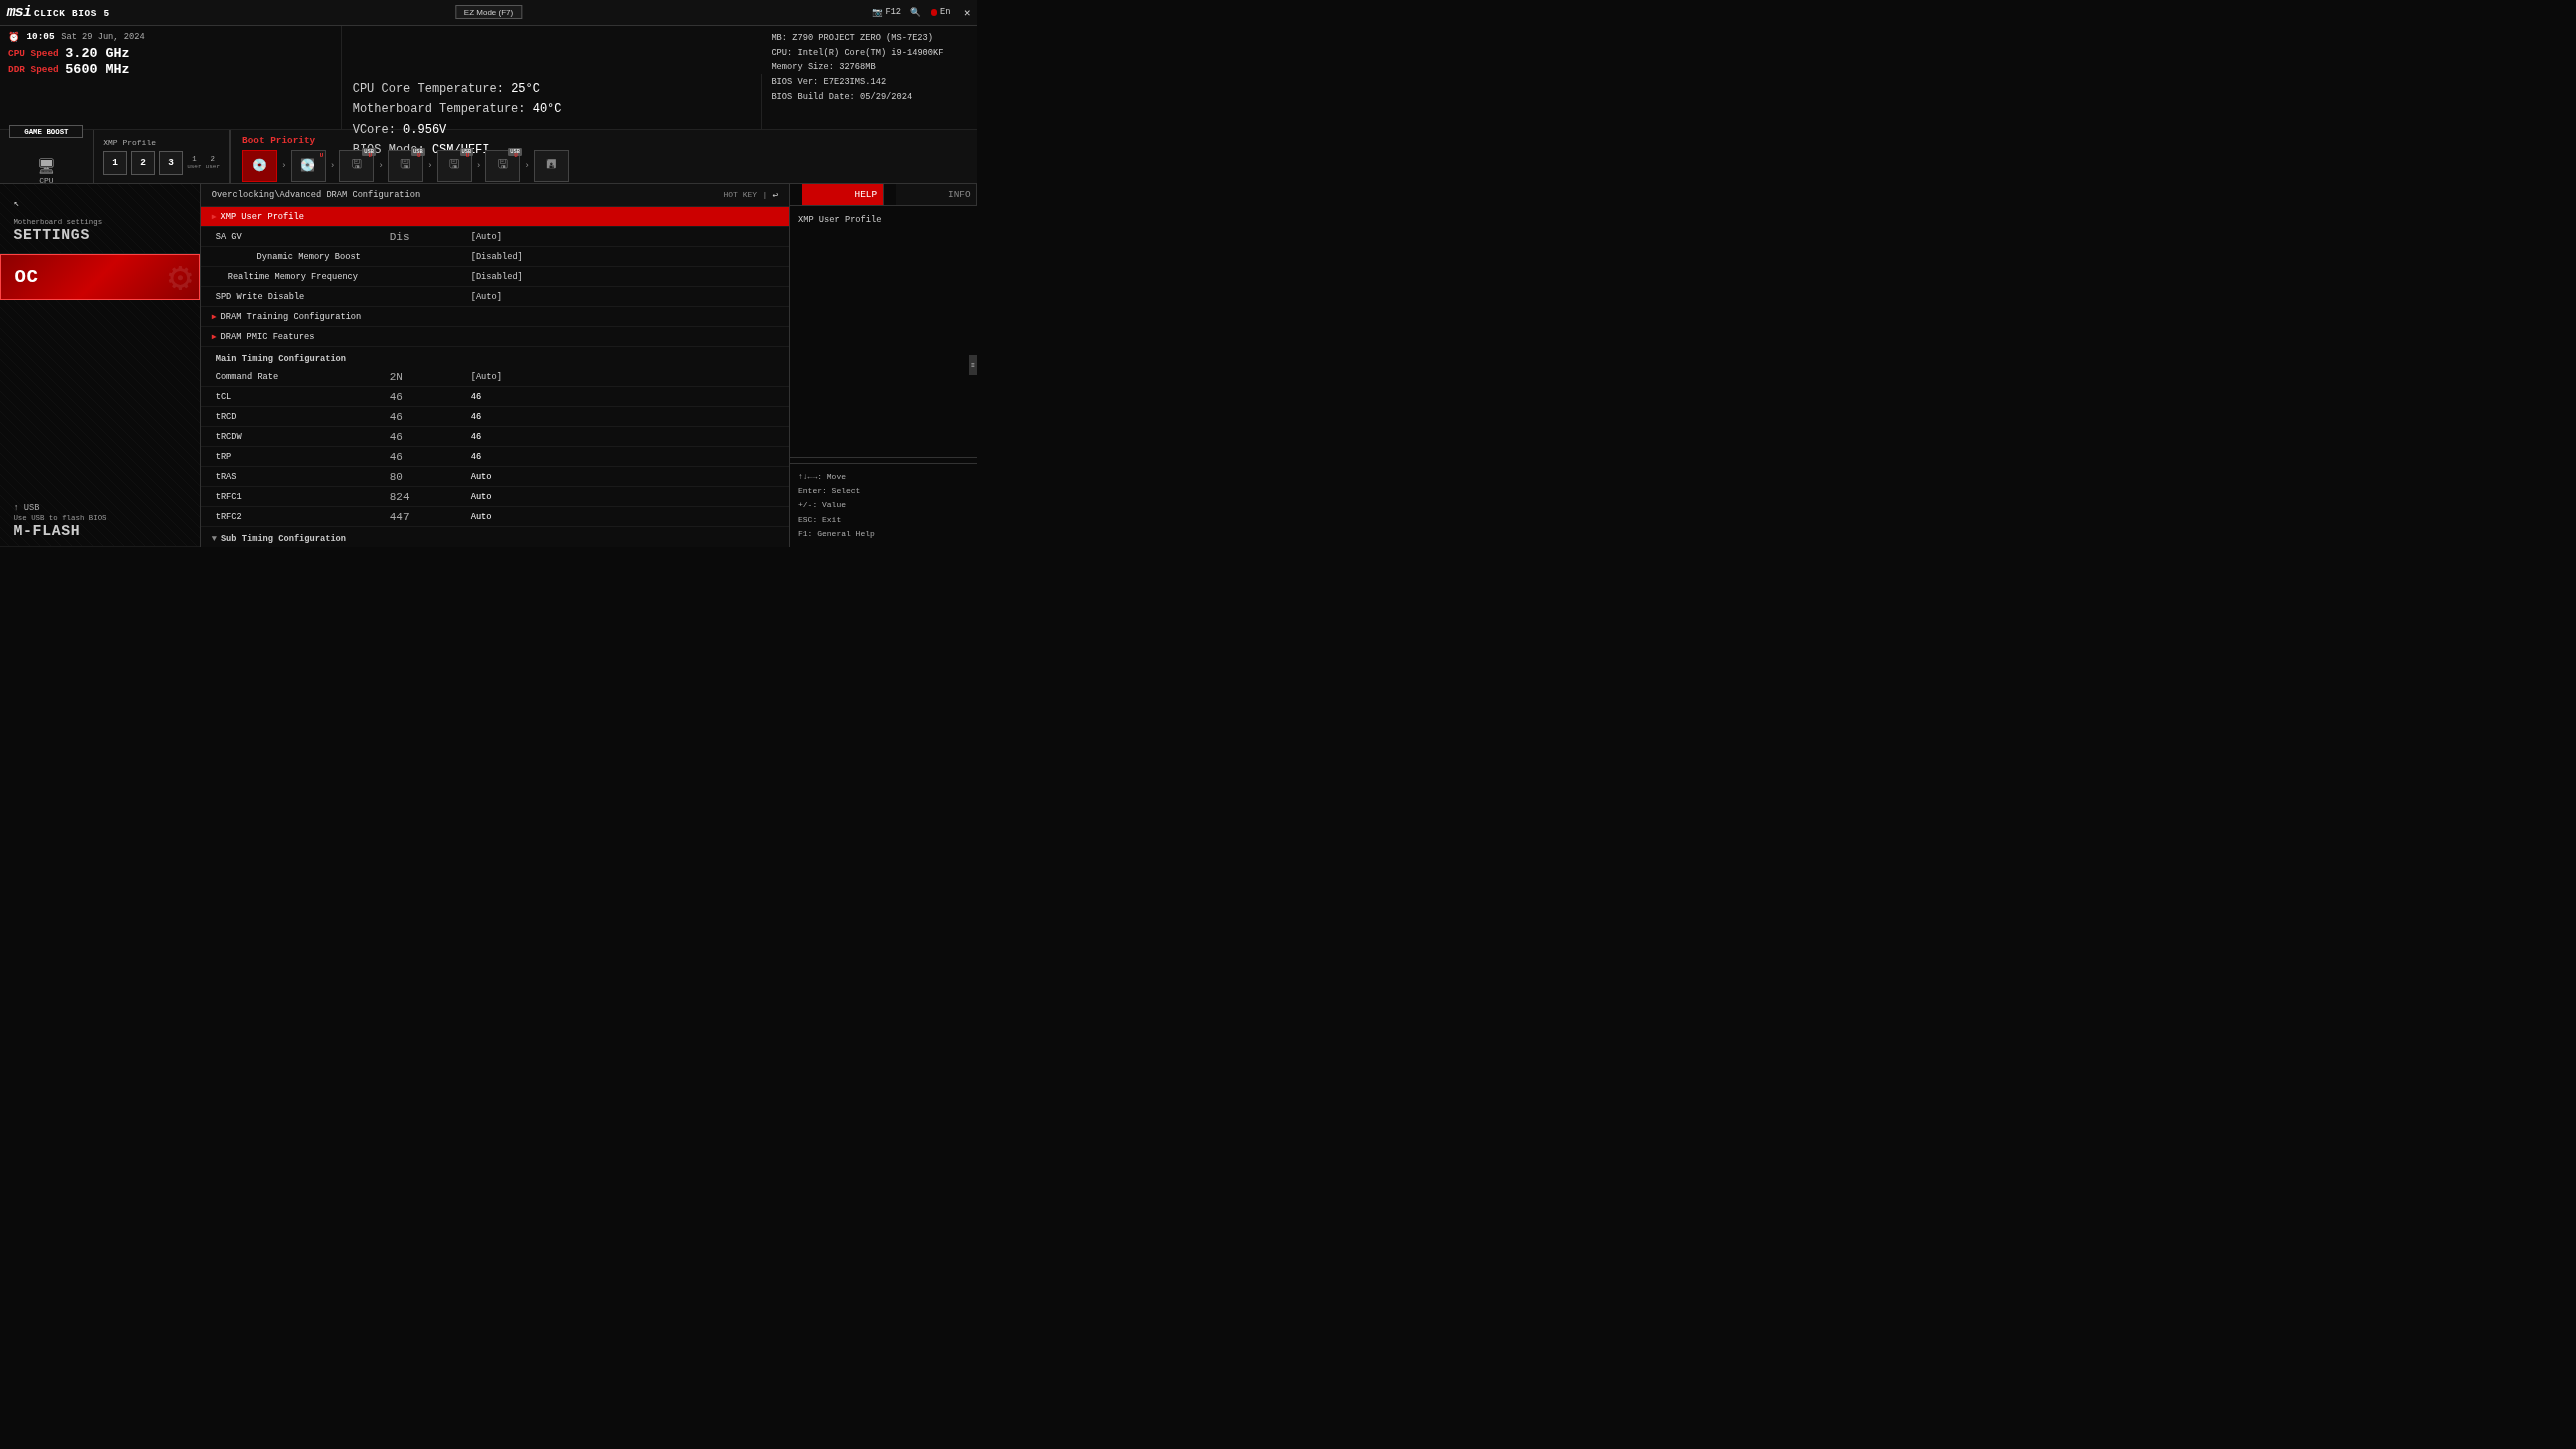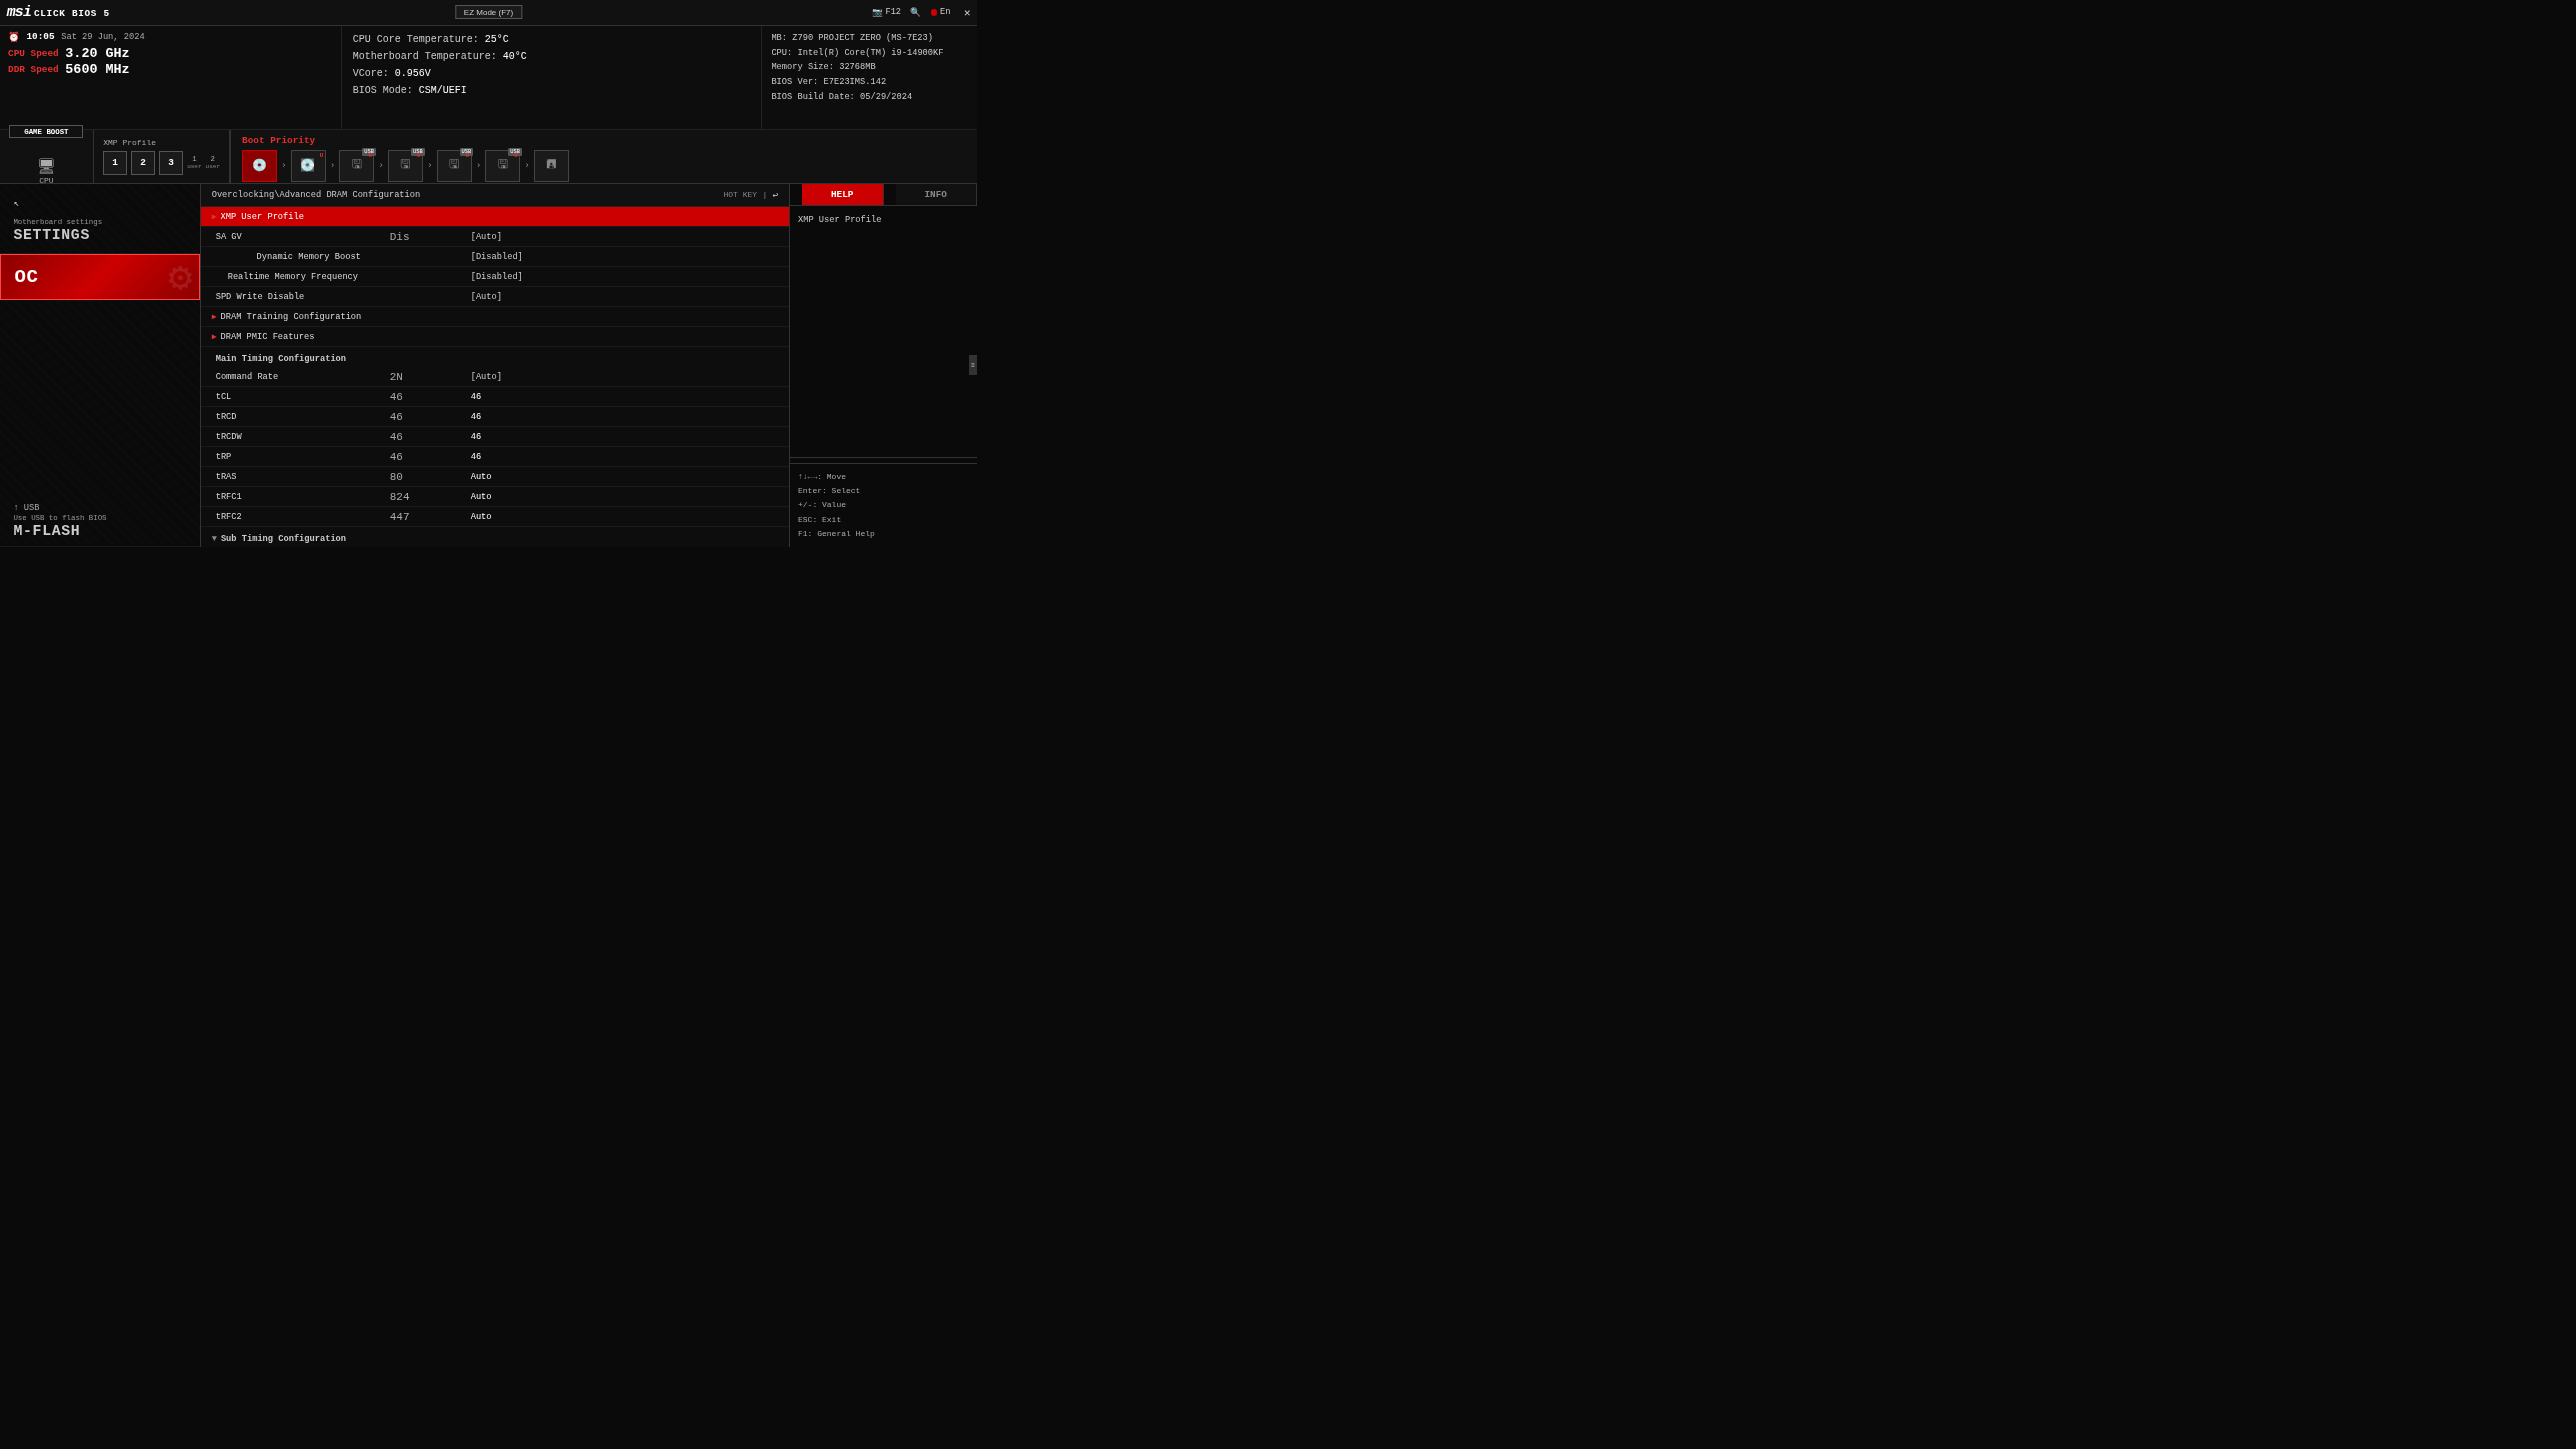--- a/index.html
+++ b/index.html
@@ -86,23 +86,24 @@
     .time-text { color: #fff; font-size: 9.4px; font-weight: bold; }
     .date-text { color: #aaa; font-size: 8.7px; }
     .speed-label { color: #e83030; font-size: 9.4px; font-weight: bold; }
     .speed-value { color: #fff; font-size: 13.4px; font-weight: bold; margin-left: 6.7px; }
     .speed-row { display: flex; align-items: center; margin-bottom: 1.3px; }
 
     .info-center {
       flex: 1;
       padding: 5.4px 10.7px;
       border-right: 0.7px solid #222;
-      font-size: 10px;
+      font-size: 12px;
       color: #ccc;
       line-height: 1.7;
+      margin-top: 48px;
     }
     .info-center .label { color: #ccc; }
     .info-center .value { color: #fff; }
 
     .info-right {
       width: 215px;
       padding: 5.4px 9.4px;
       font-size: 8.7px;
       color: #ccc;
       line-height: 1.7;
@@ -298,24 +299,24 @@
       border-left: 0.7px solid #333;
       display: flex;
       flex-direction: column;
     }
     .help-tabs {
       display: flex;
       border-bottom: 0.7px solid #333;
     }
     .help-tab {
       flex: 1;
-      text-align: center;
+      text-align: right;
       padding: 5.4px;
       font-size: 9.4px;
-      font-weight: bold;
+      font-weight: normal;
       cursor: pointer;
       border-right: 0.7px solid #333;
       margin-left: 12px;
     }
     .help-tab.active { background: #cc0000; color: #fff; }
     .help-tab.inactive { background: #111; color: #888; }
     .help-content {
       flex: 1;
       padding: 8px;
       font-size: 8.7px;

